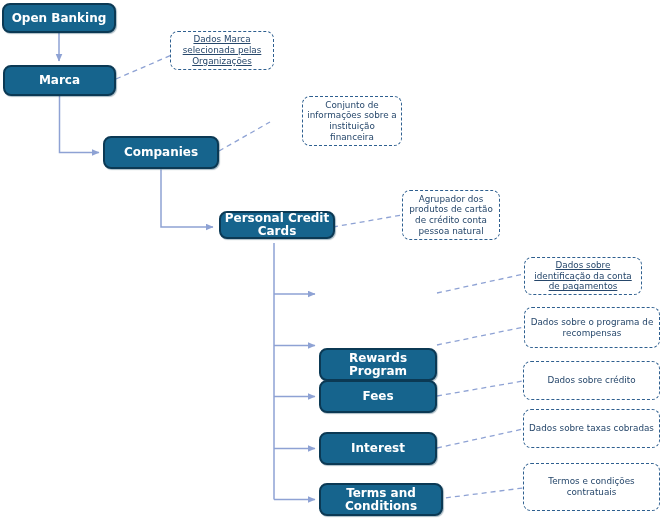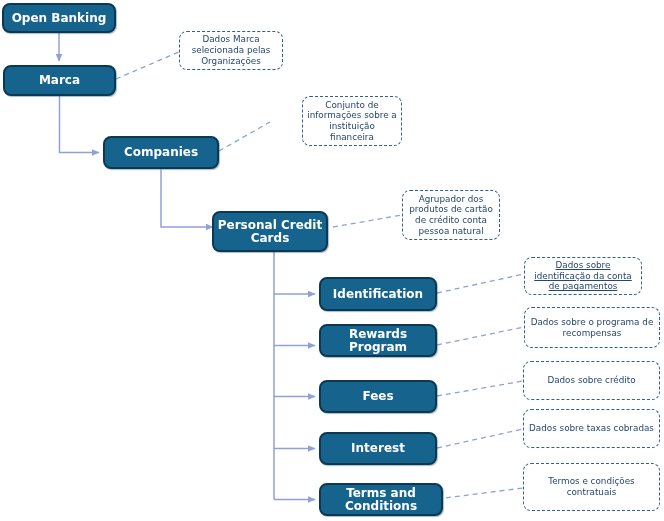--- a/index.html
+++ b/index.html
@@ -46,28 +46,28 @@
     align-items: center;
     justify-content: center;
     text-align: center;
     line-height: 1.22;
     padding: 2px 4px;
   }
   
   .n0 { left: 2px;   top: 3px;   width: 114px; height: 30px; }
   .n1 { left: 3px;   top: 65px;  width: 113px; height: 31px; }
   .n2 { left: 103px; top: 136px; width: 116px; height: 33px; }
-  .n3 { left: 212px; top: 211px; width: 116px; height: 41px; }
+  .n3 { left: 219px; top: 211px; width: 116px; height: 28px; }
   .n4 { left: 319px; top: 277px; width: 118px; height: 34px; }
-  .n5 { left: 319px; top: 324px; width: 118px; height: 33px; }
+  .n5 { left: 319px; top: 348px; width: 118px; height: 33px; }
   .n6 { left: 319px; top: 380px; width: 118px; height: 33px; }
   .n7 { left: 319px; top: 432px; width: 118px; height: 33px; }
   .n8 { left: 319px; top: 483px; width: 124px; height: 33px; }
   
-  .c0 { left: 179px; top: 31px;  width: 104px; height: 39px; }
+  .c0 { left: 170px; top: 31px;  width: 104px; height: 39px; text-decoration: underline; }
   .c1 { left: 270px; top: 96px;  width: 100px; height: 50px; margin-left: 32px; }
   .c2 { left: 402px; top: 190px; width: 98px;  height: 50px; }
   .c3 { left: 524px; top: 257px; width: 118px; height: 38px; text-decoration: underline; }
   .c4 { left: 524px; top: 307px; width: 136px; height: 41px; }
   .c5 { left: 523px; top: 361px; width: 137px; height: 39px; }
   .c6 { left: 523px; top: 409px; width: 137px; height: 39px; }
   .c7 { left: 523px; top: 463px; width: 137px; height: 48px; }
 </style>
 </head>
 <body>
@@ -102,21 +102,20 @@
       <path d="M437,396 L523,381"></path>
       <path d="M437,448 L523,429"></path>
       <path d="M437,499 L523,488"></path>
     </g>
   </svg>
 
   <div class="node n0">Open Banking</div>
   <div class="node n1">Marca</div>
   <div class="node n2">Companies</div>
   <div class="node n3">Personal Credit Cards</div>
-  <div class="node n4">Identification</div>
   <div class="node n5">Rewards Program</div>
   <div class="node n6">Fees</div>
   <div class="node n7">Interest</div>
   <div class="node n8">Terms and Conditions</div>
 
   <div class="callout c0">Dados Marca selecionada pelas Organizações</div>
   <div class="callout c1">Conjunto de informações sobre a instituição financeira</div>
   <div class="callout c2">Agrupador dos produtos de cartão de crédito conta pessoa natural</div>
   <div class="callout c3">Dados sobre identificação da conta de pagamentos</div>
   <div class="callout c4">Dados sobre o programa de recompensas</div>

